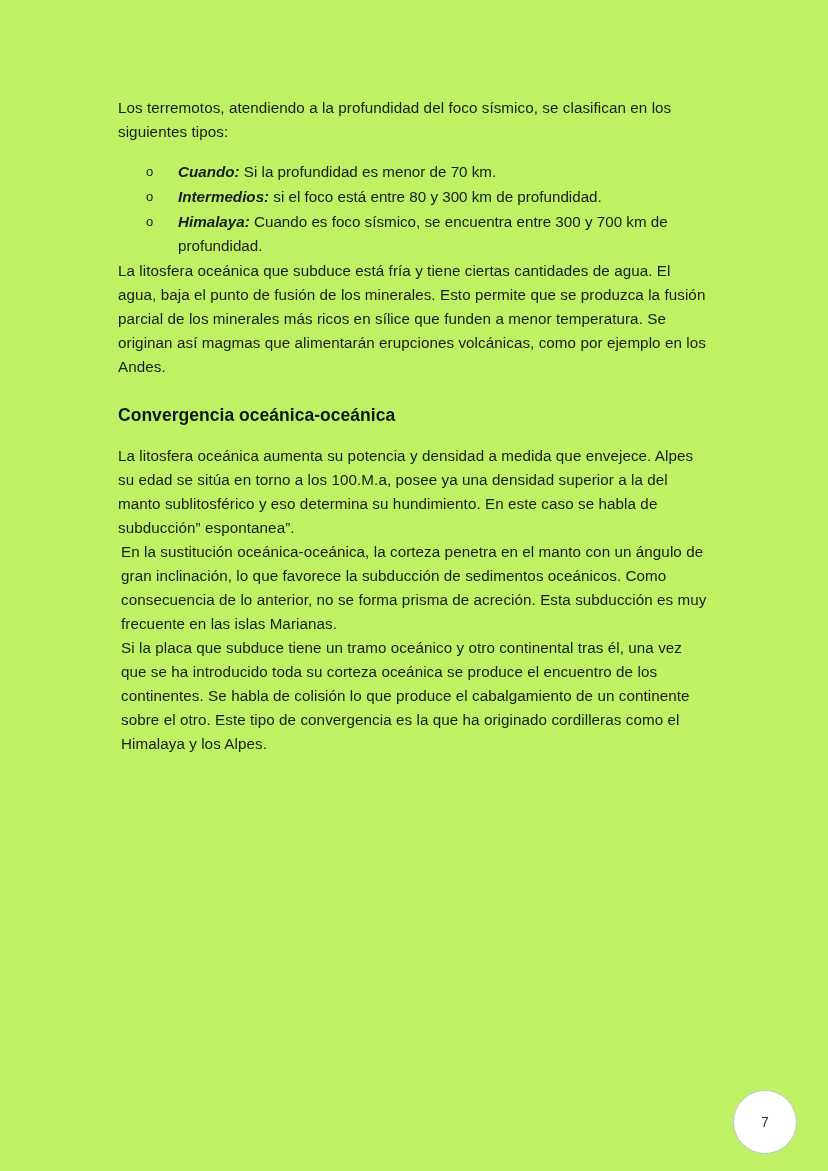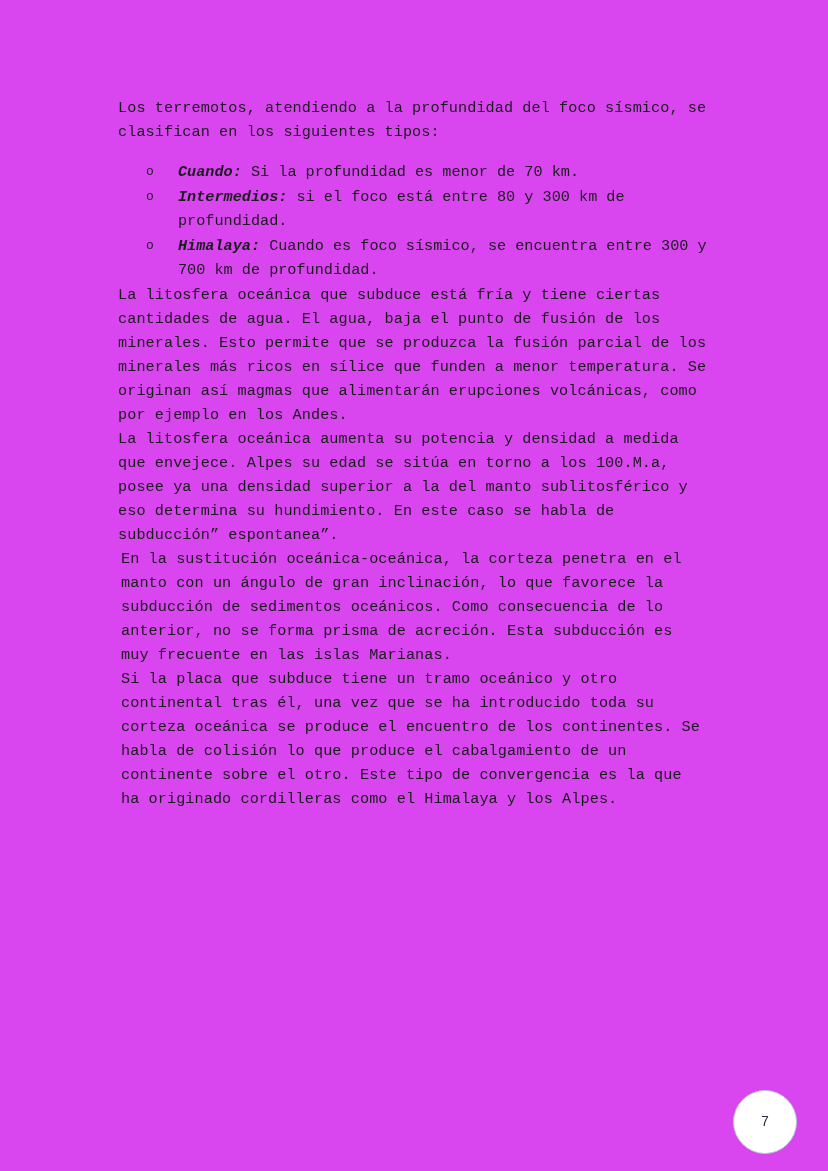--- a/index.html
+++ b/index.html
@@ -11,22 +11,21 @@
     height: 1171px;
     background: #ffffff;
     font-family: "Liberation Sans", sans-serif;
     color: #1c1c1c;
     position: relative;
     overflow: hidden;
   }
   .page {
     position: absolute;
     inset: 0;
-    background: #d946ef;
-    font-family: Liberation Mono, monospace;
+    background: #bef264;
   }
   .content {
     position: absolute;
     left: 118px;
     top: 96px;
     width: 590px;
   }
   p.para {
     margin: 0 0 0 0;
     font-size: 15.2px;
@@ -110,20 +109,21 @@
         <span class="term">Intermedios:</span><span> si el foco está entre 80 y 300 km de profundidad.</span>
       </li>
       <li>
         <span class="marker">o</span>
         <span class="term">Himalaya:</span><span> Cuando es foco sísmico, se encuentra entre 300 y 700 km de profundidad.</span>
       </li>
     </ul>
 
     <p class="para block-gap">La litosfera oceánica que subduce está fría y tiene ciertas cantidades de agua. El agua, baja el punto de fusión de los minerales. Esto permite que se produzca la fusión parcial de los minerales más ricos en sílice que funden a menor temperatura. Se originan así magmas que alimentarán erupciones volcánicas, como por ejemplo en los Andes.</p>
 
+    <h2 class="heading">Convergencia oceánica-oceánica</h2>
     <p class="para">La litosfera oceánica aumenta su potencia y densidad a medida que envejece. Alpes su edad se sitúa en torno a los 100.M.a, posee ya una densidad superior a la del manto sublitosférico y eso determina su hundimiento. En este caso se habla de subducción” espontanea”.</p>
 
     <p class="para para-indent">En la sustitución oceánica-oceánica, la corteza penetra en el manto con un ángulo de gran inclinación, lo que favorece la subducción de sedimentos oceánicos. Como consecuencia de lo anterior, no se forma prisma de acreción. Esta subducción es muy frecuente en las islas Marianas.</p>
 
     <p class="para para-indent">Si la placa que subduce tiene un tramo oceánico y otro continental tras él, una vez que se ha introducido toda su corteza oceánica se produce el encuentro de los continentes. Se habla de colisión lo que produce el cabalgamiento de un continente sobre el otro. Este tipo de convergencia es la que ha originado cordilleras como el Himalaya y los Alpes.</p>
 
   </div>
 
   <div class="page-number">
     <span>7</span>

